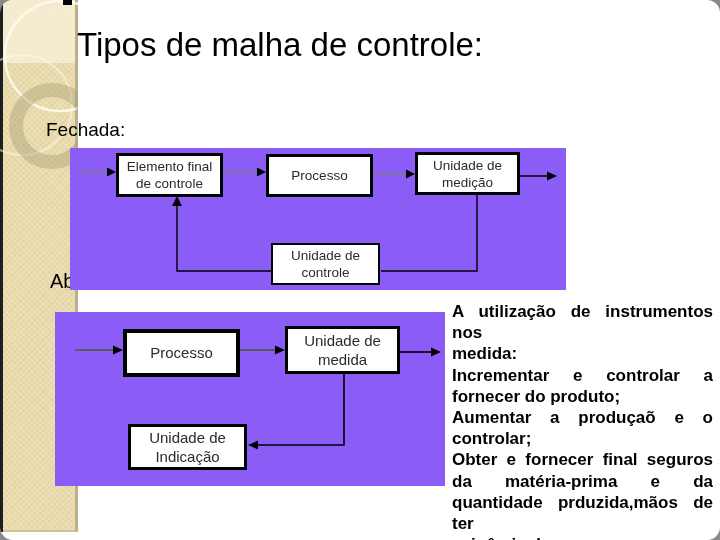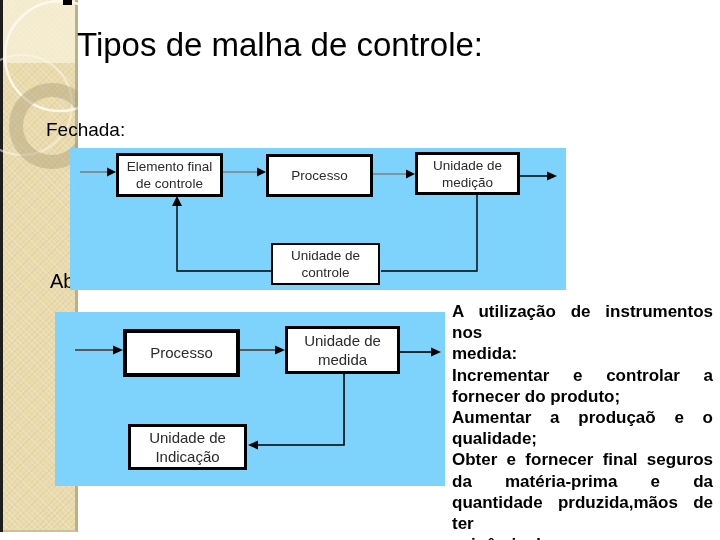--- a/index.html
+++ b/index.html
@@ -1,18 +1,18 @@
 <!DOCTYPE html>
 <html><head>
 <meta charset="utf-8">
 <style>
   html,body { margin:0; padding:0; background:#888; }
   .slide {
     position:relative; width:720px; height:540px; background:#ffffff;
-    font-family:"Liberation Sans", sans-serif; overflow:hidden; margin:0 auto;
+    font-family:"Liberation Sans", sans-serif; overflow:hidden; margin:0 auto;border-radius:13px;
   }
   
   .sidebar { position:absolute; left:0; top:0; width:78px; height:540px; }
   .sidebar-black-edge { position:absolute; left:0; top:0; width:3px; height:532px; background:#1e1e1e; }
   .sidebar-beige {
     position:absolute; left:3px; top:0; width:75px; height:532px; box-sizing:border-box;
     background-color:#e9dbab;
     background-image:
       repeating-linear-gradient(45deg, rgba(255,255,255,.20) 0 1px, transparent 1px 4px),
       repeating-linear-gradient(-45deg, rgba(196,180,135,.22) 0 1px, transparent 1px 4px);
@@ -28,21 +28,21 @@
   
   .title {
     position:absolute; left:77px; top:26px; margin:0;
     font-size:33px; font-weight:400; color:#000; letter-spacing:0; white-space:nowrap;
   }
   .section-label { position:absolute; color:#000; white-space:nowrap; }
   .label-fechada { left:46px; top:111px; font-size:19px;margin-top:8px; }
   .label-aberta  { left:50px; top:270px; font-size:20px; }
 
   
-  .diagram { position:absolute; background:#7dd3fc; }
+  .diagram { position:absolute; background:#8b5cf6; }
   .diagram-closed { left:70px; top:148px; width:496px; height:142px; }
   .diagram-open   { left:55px; top:312px; width:390px; height:174px; }
   .diagram svg { position:absolute; left:0; top:0; }
   .dbox {
     position:absolute; box-sizing:border-box; background:#ffffff; border:3px solid #000;
     display:flex; align-items:center; justify-content:center; text-align:center;
     color:#2b2b2b; white-space:pre-line;
   }
   .diagram-closed .dbox { font-size:13.5px; line-height:17px; }
   .diagram-open   .dbox { font-size:15px;   line-height:19.5px; }
@@ -124,20 +124,20 @@
     <div class="dbox box-g">Unidade de
 Indicação</div>
   </div>
 
   <div class="benefits">
     <div class="jline">A utilização de instrumentos nos</div>
     <div class="jline end">medida:</div>
     <div class="jline">Incrementar e controlar a</div>
     <div class="jline end">fornecer do produto;</div>
     <div class="jline">Aumentar a produçaõ e o</div>
-    <div class="jline end">qualidade;</div>
+    <div class="jline end">controlar;</div>
     <div class="jline">Obter e fornecer final seguros</div>
     <div class="jline">da matéria-prima e da</div>
     <div class="jline">quantidade prduzida,mãos de ter</div>
     <div class="jline end">ecinômia dos processos.</div>
   </div>
 
 </div>
 
 </body></html>

